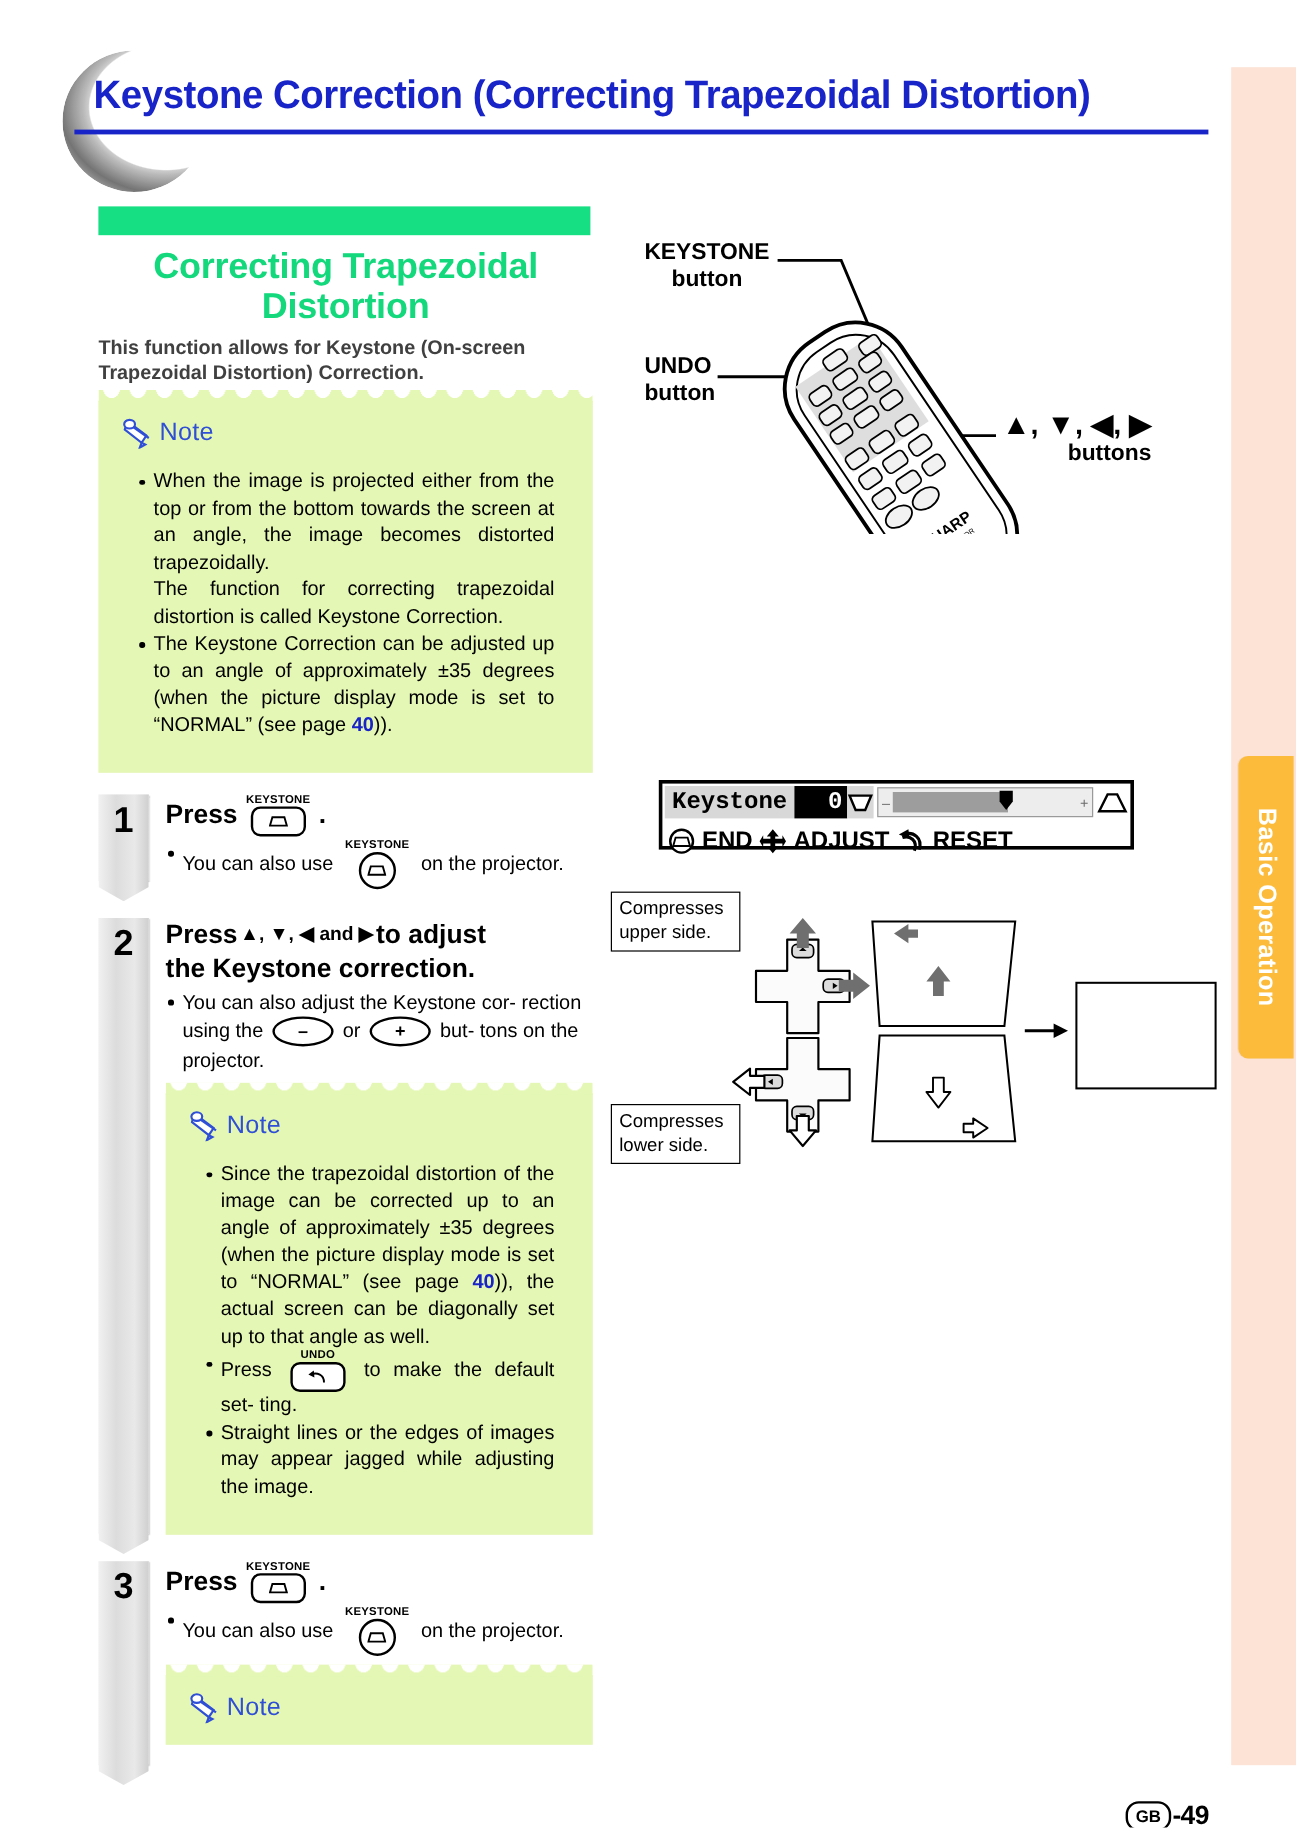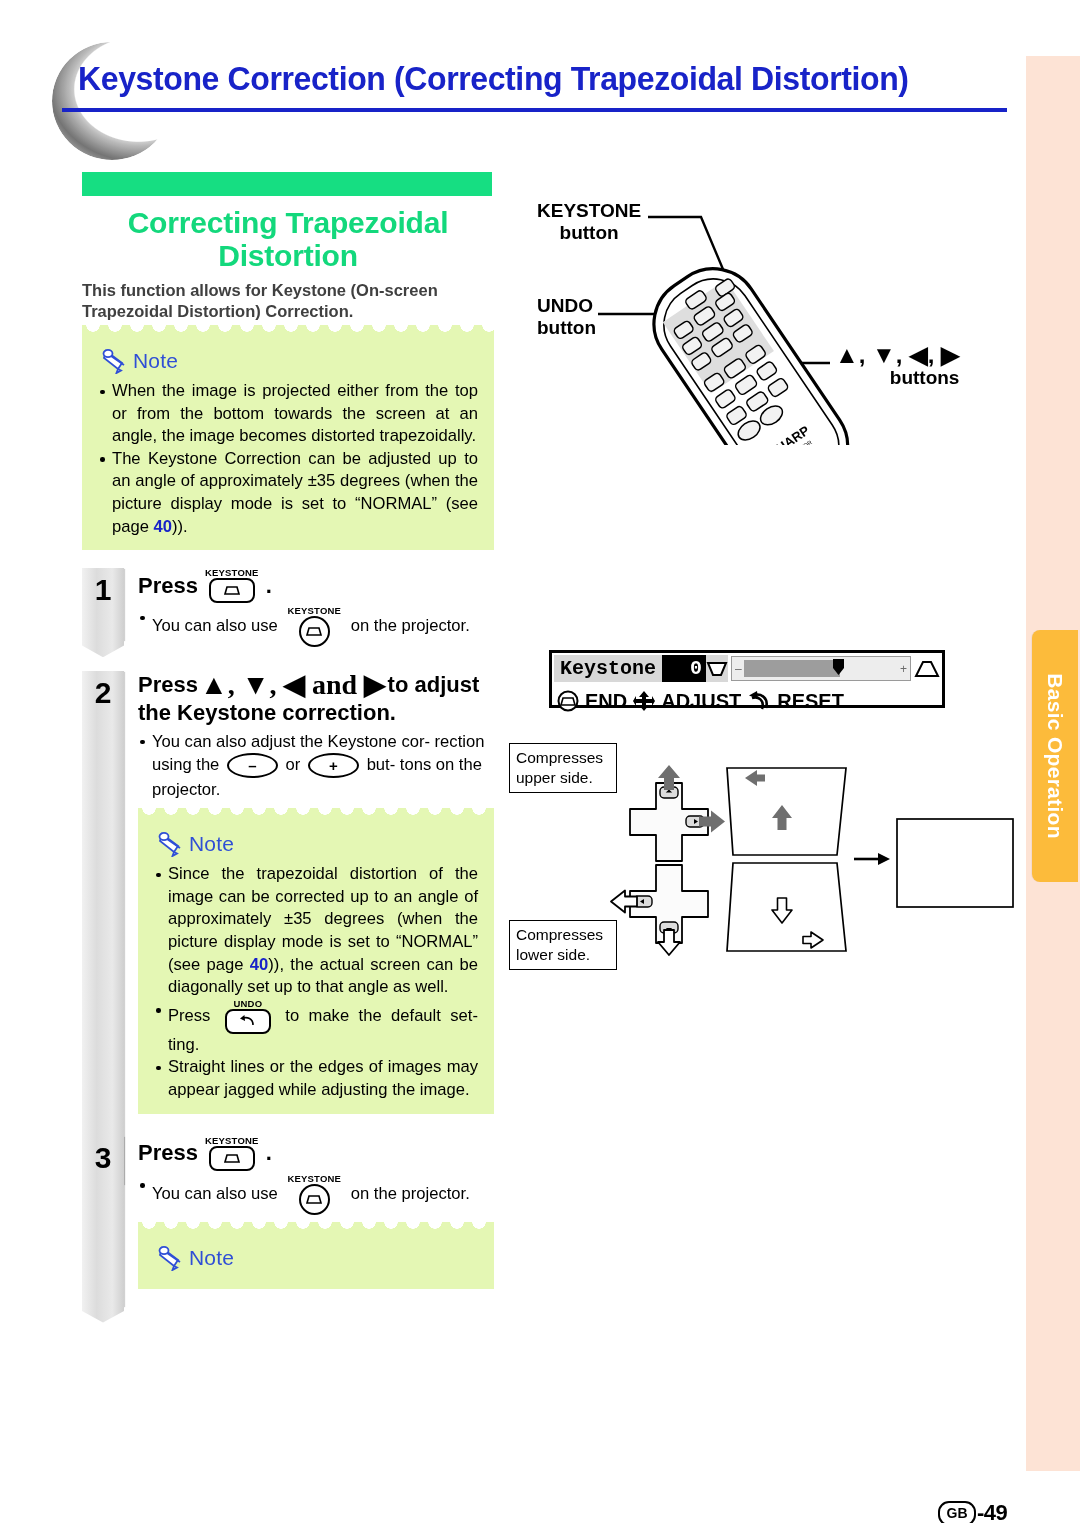--- a/index.html
+++ b/index.html
@@ -57,21 +57,21 @@
     background:#e4f7b4;
     -webkit-mask-image:radial-gradient(circle 7px at 11px 0px, transparent 0 6.6px, #000 6.8px);
             mask-image:radial-gradient(circle 7px at 11px 0px, transparent 0 6.6px, #000 6.8px);
     -webkit-mask-size:22px 10px;mask-size:22px 10px;
     -webkit-mask-repeat:repeat-x;mask-repeat:repeat-x;
     -webkit-mask-position:0 100%;mask-position:0 100%;
   }
   .note-hd{display:flex;align-items:center;gap:1px;margin:-16px 0 6px 4px;}
   .note-hd .lbl{color:#2f4fd6;font-size:21px;font-weight:normal;letter-spacing:.2px;}
   .pencil{width:30px;height:26px;flex:none;display:block;}
-  .note ul{list-style:none;margin:0;padding:0;}
+  .note ul{list-style:none;margin:16px;padding:0;}
   .note li{
     position:relative;padding-left:14px;margin-bottom:0px;
     font-size:16.6px;line-height:22.6px;color:#000;text-align:justify;
   }
   .note li::before{
     content:"";position:absolute;left:2px;top:9.5px;width:4.5px;height:4.5px;
     border-radius:50%;background:#000;
   }
   .note li .cont{display:block;text-align:justify;}
   .pg{color:#1823c8;font-weight:bold;}
@@ -113,21 +113,21 @@
     width:27px;height:27px;border:2.2px solid #000;border-radius:50%;
     display:flex;align-items:center;justify-content:center;background:#fff;
   }
   .btn-ellipse{
     display:inline-flex;align-items:center;justify-content:center;
     width:47px;height:21px;border:2.2px solid #000;border-radius:50%;
     background:#fff;font-size:15px;font-weight:bold;vertical-align:middle;margin:0 3px;
   }
   .trapz{width:16px;height:11px;}
   .arrowglyph{width:19px;height:14px;}
-  .arrow-bold{font-size:28px;line-height:1;font-family:Liberation Serif, serif;}
+  .arrow-bold{font-size:16px;line-height:1;}
 
   
   .col-right{position:absolute;left:505px;top:195px;width:520px;}
   .lbl-bold{font-size:19px;font-weight:bold;line-height:22px;color:#000;}
 
   
   .osd{
     position:absolute;left:549px;top:650px;width:396px;height:58px;
     border:3px solid #000;background:#fff;box-sizing:border-box;padding:2px;
   }
@@ -215,20 +215,21 @@
             <path d="M16 21 L14.5 25 L19 22.5 Z" fill="#ffffff"></path>
             <ellipse cx="6" cy="5.5" rx="4.5" ry="3.6" fill="#ffffff"></ellipse>
             <path d="M9 8 L22 17"></path>
           </g>
         </svg>
         <span class="lbl">Note</span>
       </div>
       <ul>
         <li>
           <span>When the image is projected either from the top or from the bottom towards the screen at an angle, the image becomes distorted trapezoidally.</span>
+          <span class="cont">The function for correcting trapezoidal distortion is called Keystone Correction.</span>
         </li>
         <li><span>The Keystone Correction can be adjusted up to an angle of approximately ±35 degrees (when the picture display mode is set to “NORMAL” (see page </span><span class="pg">40</span><span>)).</span></li>
       </ul>
     </div>
 
     <div class="step" style="margin-top:18px;">
       <div class="steptab" style="height:72px;">
         <span class="num">1</span>
       </div>
       <div class="step-body">

